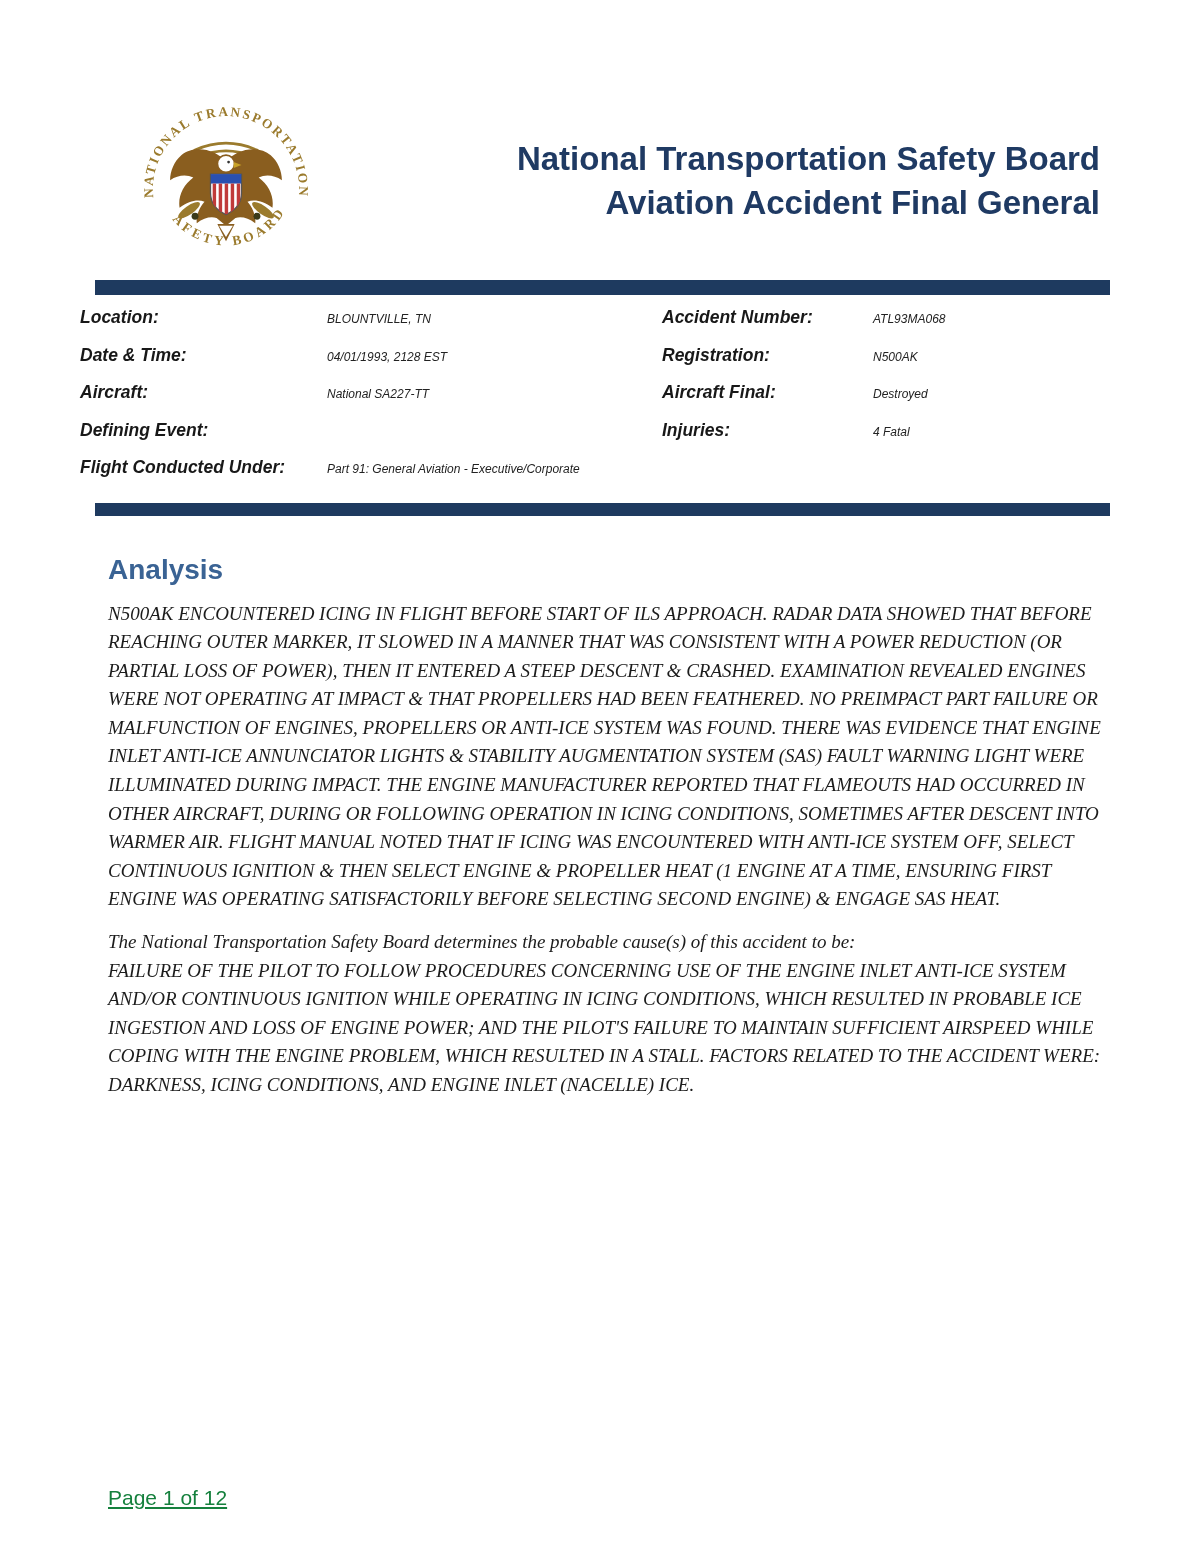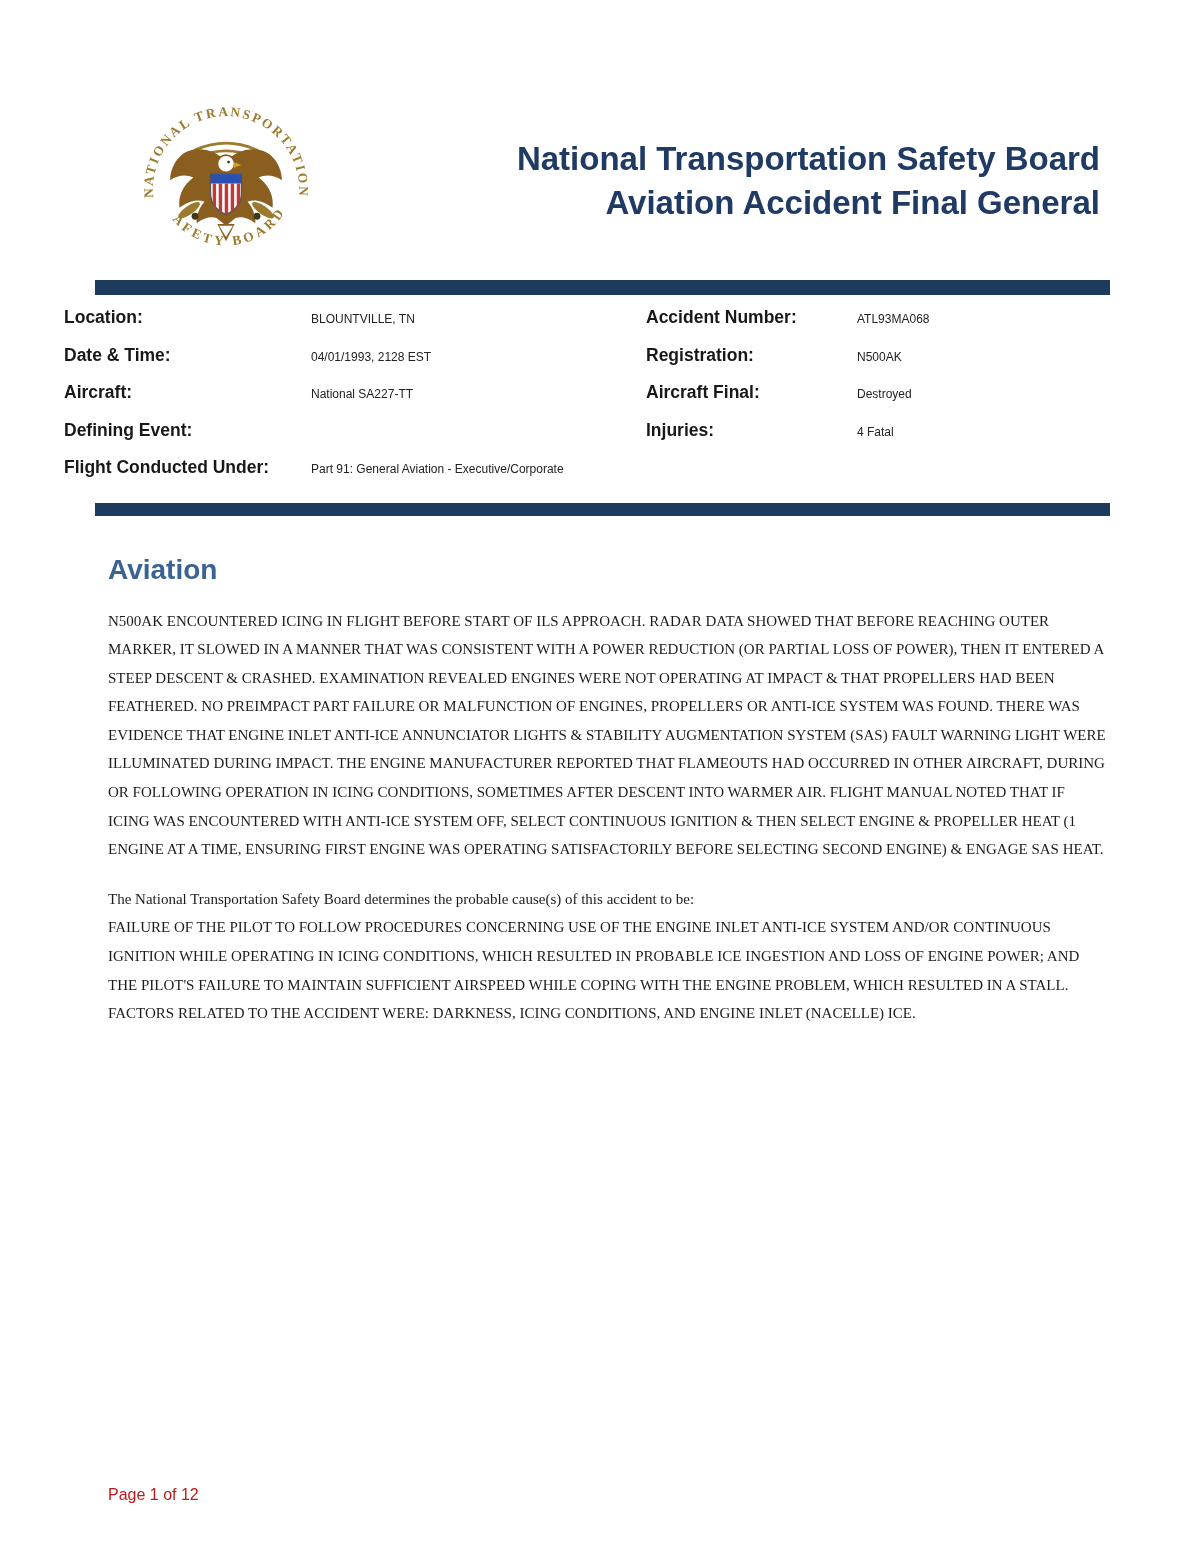--- a/index.html
+++ b/index.html
@@ -38,23 +38,24 @@
   }
   .bar{
     margin-left:95px;
     width:1015px;
     height:15px;
     background:var(--bar-navy);
   }
   .bar-top{margin-top:13px;}
   .bar-bottom{height:13px;}
   .info-table{
-    margin-left:64px;
+    margin-left:80px;
     width:1002px;
     padding:12px 0 8px 0;
+    font-style:italic;
   }
   .info-row{
     display:grid;
     grid-template-columns:247px 335px 211px auto;
     align-items:baseline;
     height:37.5px;
   }
   .info-row.full-row{grid-template-columns:247px auto;}
   .info-label{
     font-weight:bold;
@@ -65,33 +66,35 @@
     font-size:12px;
     color:#222222;
   }
   .section-heading{
     margin:38px 0 0 108px;
     font-size:28px;
     font-weight:bold;
     color:var(--heading-blue);
   }
   .body-text{
-    margin:21px 0 0 108px;
+    margin:14px 0 0 108px;
     width:1000px;
     font-family:"Liberation Serif",serif;
-    font-size:15px;
+    font-size:19px;
     line-height:28.6px;
     color:var(--body-ink);
+    font-style:italic;
   }
   .footer{
     position:absolute;
     left:108px;
     top:1486px;
-    font-size:16px;
-    color:#b91c1c;
+    font-size:21px;
+    color:#15803d;
+    text-decoration:underline;
   }
   .seal text{
     font-family:"Liberation Serif",serif;
     font-weight:bold;
     fill:var(--seal-gold);
   }
 </style>
 </head>
 <body>
 
@@ -177,21 +180,21 @@
       <div class="info-value">4 Fatal</div>
     </div>
     <div class="info-row full-row">
       <div class="info-label">Flight Conducted Under:</div>
       <div class="info-value">Part 91: General Aviation - Executive/Corporate</div>
     </div>
   </div>
 
   <div class="bar bar-bottom"></div>
 
-  <div class="section-heading">Aviation</div>
+  <div class="section-heading">Analysis</div>
   <div class="body-text">N500AK ENCOUNTERED ICING IN FLIGHT BEFORE START OF ILS APPROACH. RADAR DATA SHOWED THAT BEFORE REACHING OUTER MARKER, IT SLOWED IN A MANNER THAT WAS CONSISTENT WITH A POWER REDUCTION (OR PARTIAL LOSS OF POWER), THEN IT ENTERED A STEEP DESCENT &amp; CRASHED. EXAMINATION REVEALED ENGINES WERE NOT OPERATING AT IMPACT &amp; THAT PROPELLERS HAD BEEN FEATHERED. NO PREIMPACT PART FAILURE OR MALFUNCTION OF ENGINES, PROPELLERS OR ANTI-ICE SYSTEM WAS FOUND. THERE WAS EVIDENCE THAT ENGINE INLET ANTI-ICE ANNUNCIATOR LIGHTS &amp; STABILITY AUGMENTATION SYSTEM (SAS) FAULT WARNING LIGHT WERE ILLUMINATED DURING IMPACT. THE ENGINE MANUFACTURER REPORTED THAT FLAMEOUTS HAD OCCURRED IN OTHER AIRCRAFT, DURING OR FOLLOWING OPERATION IN ICING CONDITIONS, SOMETIMES AFTER DESCENT INTO WARMER AIR. FLIGHT MANUAL NOTED THAT IF ICING WAS ENCOUNTERED WITH ANTI-ICE SYSTEM OFF, SELECT CONTINUOUS IGNITION &amp; THEN SELECT ENGINE &amp; PROPELLER HEAT (1 ENGINE AT A TIME, ENSURING FIRST ENGINE WAS OPERATING SATISFACTORILY BEFORE SELECTING SECOND ENGINE) &amp; ENGAGE SAS HEAT.</div>
 
   <div class="body-text">
     <div>The National Transportation Safety Board determines the probable cause(s) of this accident to be:</div>
     <div>FAILURE OF THE PILOT TO FOLLOW PROCEDURES CONCERNING USE OF THE ENGINE INLET ANTI-ICE SYSTEM AND/OR CONTINUOUS IGNITION WHILE OPERATING IN ICING CONDITIONS, WHICH RESULTED IN PROBABLE ICE INGESTION AND LOSS OF ENGINE POWER; AND THE PILOT'S FAILURE TO MAINTAIN SUFFICIENT AIRSPEED WHILE COPING WITH THE ENGINE PROBLEM, WHICH RESULTED IN A STALL. FACTORS RELATED TO THE ACCIDENT WERE: DARKNESS, ICING CONDITIONS, AND ENGINE INLET (NACELLE) ICE.</div>
   </div>
 
   <div class="footer">Page 1 of 12</div>
 
 </div>

